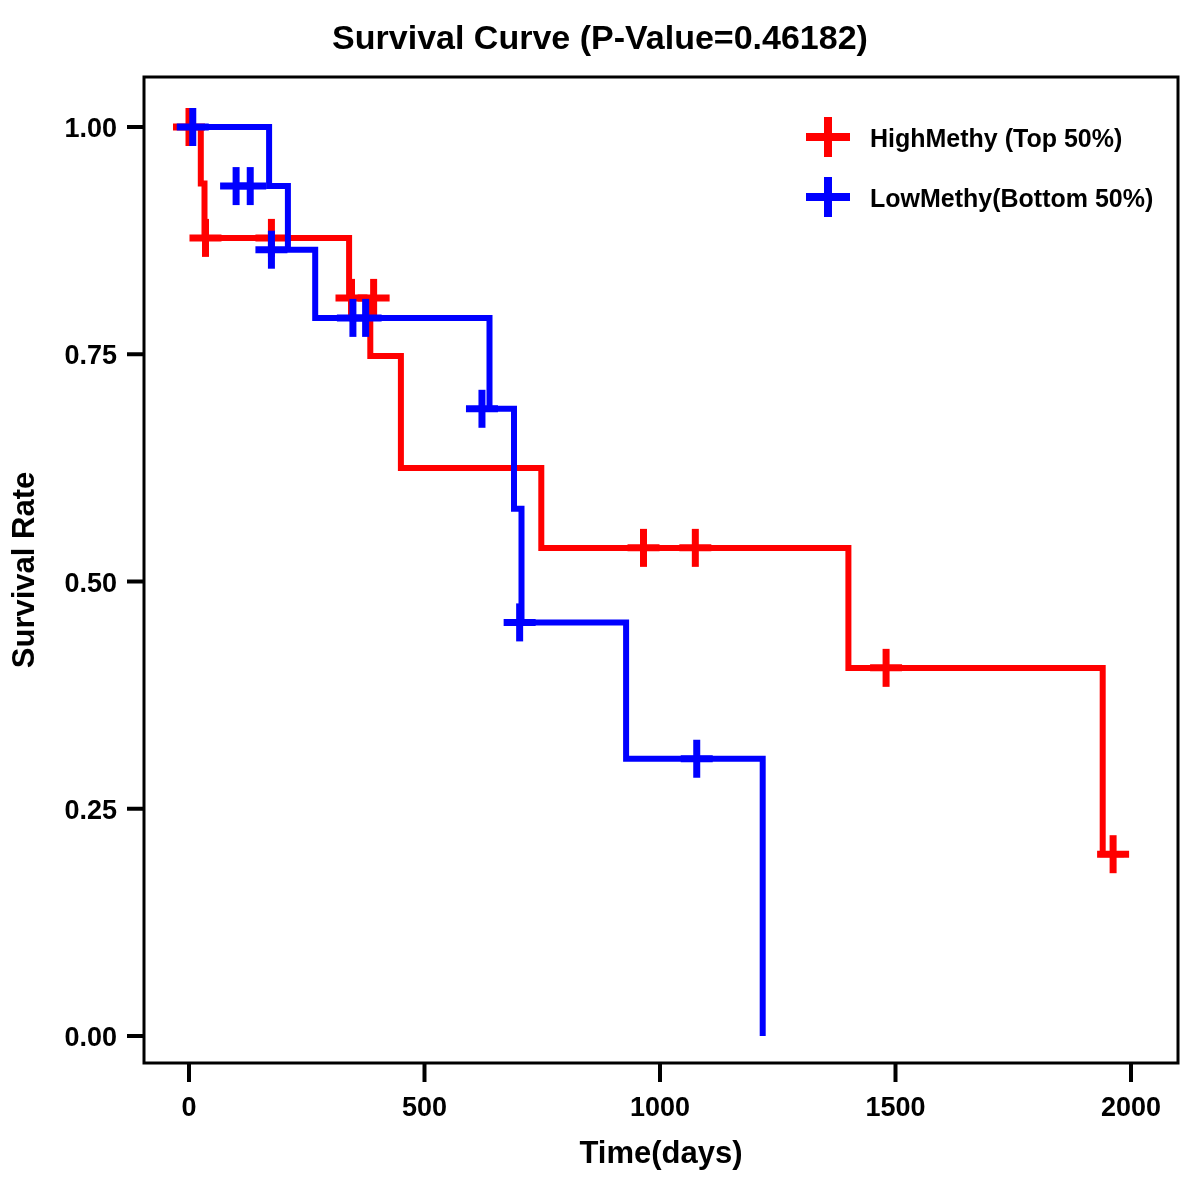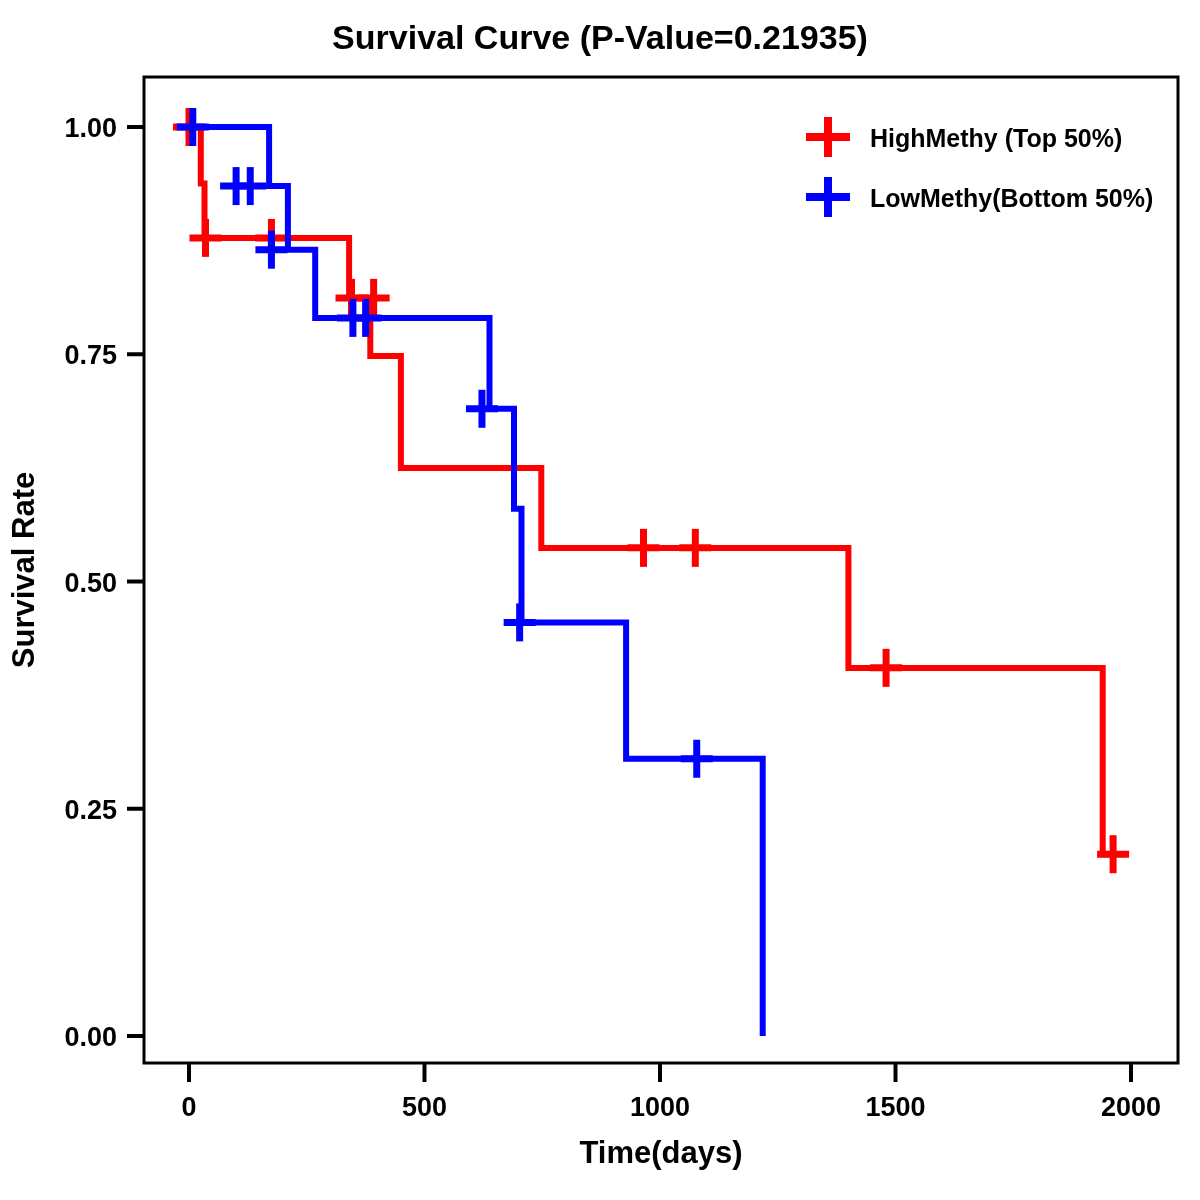--- a/index.html
+++ b/index.html
@@ -16,21 +16,21 @@
   #plot-svg{position:absolute;left:0;top:0;width:1200px;height:1200px;}
   .axis-label{font-size:31px;font-weight:bold;fill:#000;}
   .tick-label{font-size:27px;font-weight:bold;fill:#000;}
   .legend-label{font-size:25px;font-weight:bold;fill:#000;}
 </style>
 </head>
 <body>
 
 <div id="root">
 
-  <div id="chart-title">Survival Curve (P-Value=0.21935)</div>
+  <div id="chart-title">Survival Curve (P-Value=0.46182)</div>
 
   <svg id="plot-svg" viewBox="0 0 1200 1200" xmlns="http://www.w3.org/2000/svg">
 
     <rect x="144" y="77" width="1034" height="986" fill="#ffffff" stroke="#000000" stroke-width="3"></rect>
 
     <g id="y-ticks">
         <line x1="127" y1="1036" x2="144" y2="1036" stroke="#000" stroke-width="4"></line>
         <text x="117" y="1046" text-anchor="end" class="tick-label">0.00</text>
         <line x1="127" y1="808.75" x2="144" y2="808.75" stroke="#000" stroke-width="4"></line>
         <text x="117" y="818.75" text-anchor="end" class="tick-label">0.25</text>

